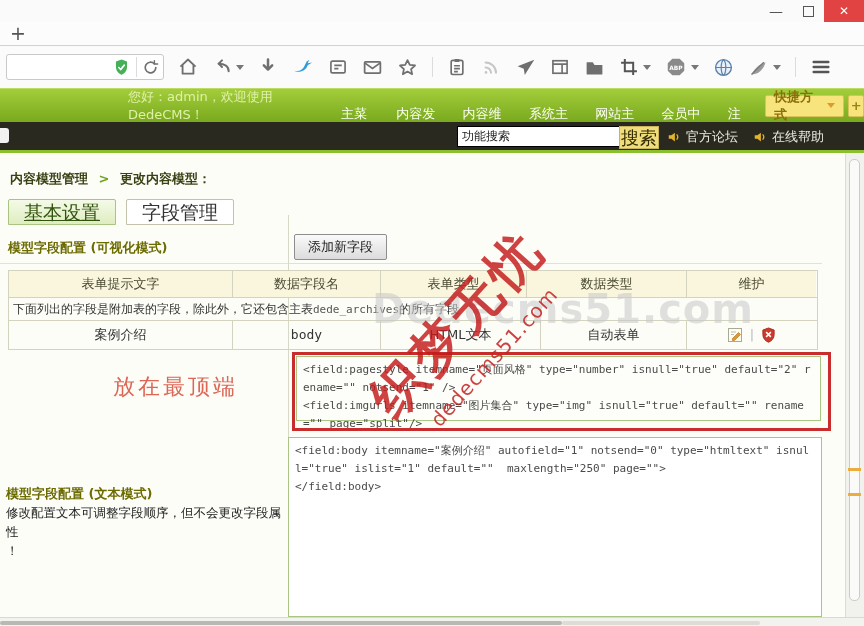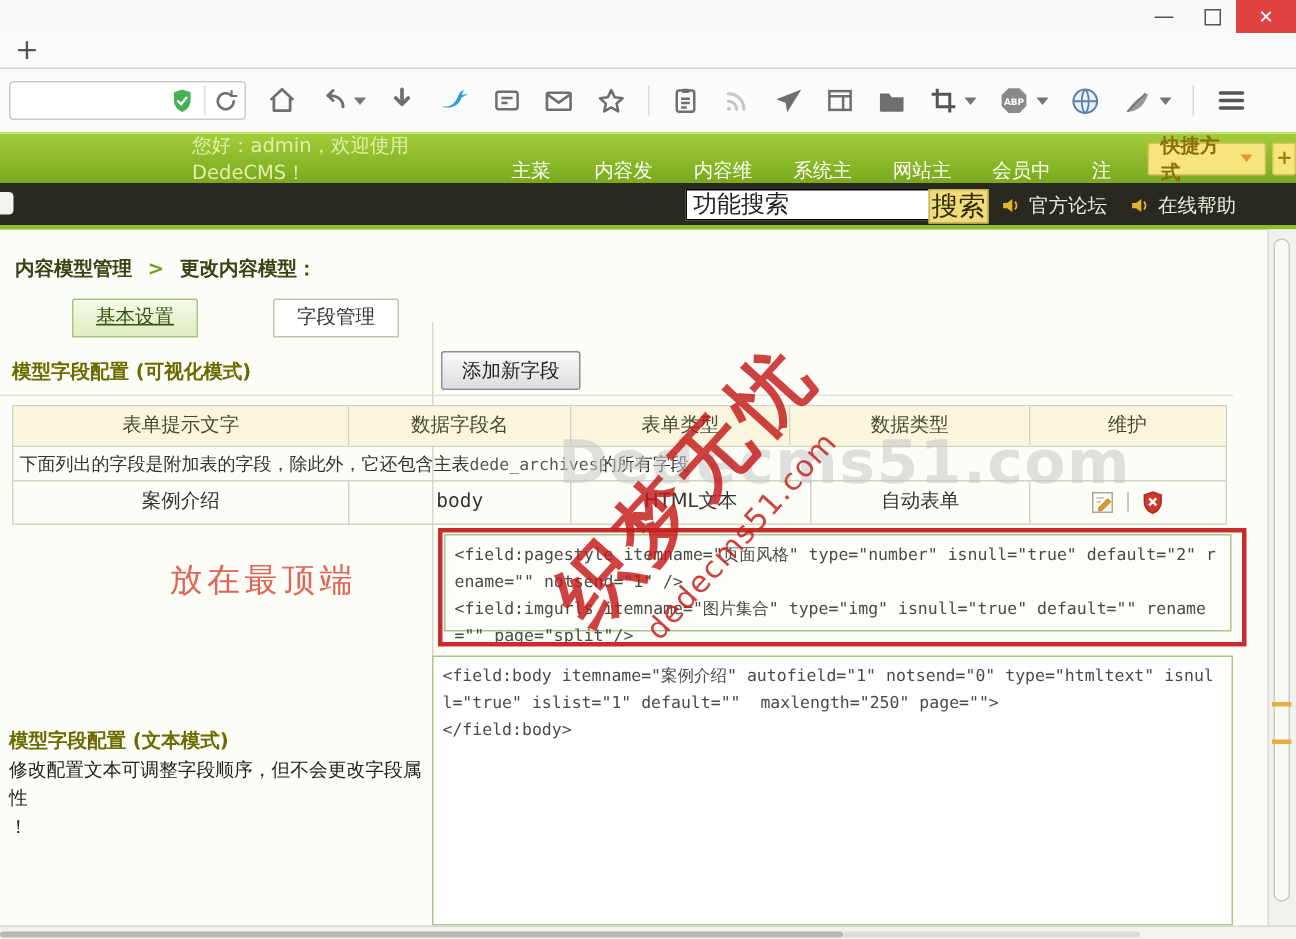--- a/index.html
+++ b/index.html
@@ -26,30 +26,30 @@
   .greenbar{left:0;top:88px;width:864px;height:34px;background:linear-gradient(#A3CD3B,#79A91E);border-top:1px solid #BCDC66;box-sizing:border-box;display:flex;align-items:center;color:#fff;}
   .greeting{color:#DFF0A8;margin-left:128px;margin-right:14px;}
   .gmenu{padding:0 11px;color:#FDFFF3;cursor:pointer;margin-top:34px;}
   .shortcut{margin-left:4px;background:#F7E47D;border:1px solid #D9C258;border-radius:2px;height:20px;display:flex;align-items:center;gap:12px;padding:0 8px;color:#8A6F0C;font-weight:bold;}
   .sc-caret{width:0;height:0;border-left:4px solid transparent;border-right:4px solid transparent;border-top:5px solid #DE9A2E;}
   .sc-plus{margin-left:4px;background:#F7E47D;border:1px solid #D9C258;border-radius:2px;width:16px;height:20px;display:flex;align-items:center;justify-content:center;color:#9A8410;font-weight:bold;}
 
   
   .darkbar{left:0;top:122px;width:864px;height:28px;background:#29291F;border-bottom:3px solid #8BBF2D;}
   .nub{position:absolute;left:0;top:6px;width:9px;height:15px;background:#F2F2F0;border-radius:0 3px 3px 0;}
-  .searchbox{position:absolute;left:457px;top:4px;width:155px;height:17px;border:1px solid #000;background:#fff;font-size:16px;padding:1px 4px;color:#222;font-family:Liberation Sans, sans-serif;}
+  .searchbox{position:absolute;left:457px;top:4px;width:155px;height:17px;border:1px solid #000;background:#fff;font-size:12px;padding:1px 4px;color:#222;font-family:Liberation Sans, sans-serif;}
   .searchbtn{position:absolute;left:619px;top:4px;width:38px;height:21px;background:#EFDC7C;border:1px solid #C9B35A;color:#332B00;font-size:18px;text-align:center;line-height:21px;}
   .dlink{position:absolute;top:6px;display:flex;align-items:center;gap:5px;color:#E9E9DD;font-size:13px;}
 
   
   .page{left:0;top:153px;width:864px;height:464px;background:#FDFDF8;}
   .breadcrumb{position:absolute;left:10px;top:17px;font-weight:bold;color:#3A4214;font-size:13px;}
   .bc-sep{color:#6FA01E;margin:0 6px;}
   .tabrow{position:absolute;left:8px;top:46px;display:flex;gap:10px;}
-  .tab{height:24px;line-height:24px;padding:0 15px;border:1px solid #C3C3AD;background:#fff;color:#333;border-radius:2px 2px 0 0;font-size:13px;margin-left:40px;}
+  .tab{height:24px;line-height:24px;padding:0 15px;border:1px solid #C3C3AD;background:#fff;color:#333;border-radius:2px 2px 0 0;font-size:19px;}
   .tab.active{background:linear-gradient(#F4FAE7,#DFEDC0);border-color:#A9C380;color:#33540F;text-decoration:underline;}
   .hline{position:absolute;left:0;top:110px;width:822px;height:1px;background:#E2E2D2;}
   .vdivider{position:absolute;left:288px;top:62px;width:1px;height:402px;background:#D8D8C8;}
   .sec-title{position:absolute;font-weight:bold;color:#6B6B00;font-size:13px;}
   .addbtn{position:absolute;left:294px;top:81px;padding:3px 13px;background:linear-gradient(#FAFAFA,#DCDCDC);border:1px solid #8E8E8E;border-radius:2px;font-size:13px;color:#222;}
 
   
   .ftable{position:absolute;left:8px;top:117px;width:808px;border:1px solid #D4D4BE;border-bottom:none;}
   .trow{display:flex;border-bottom:1px solid #D4D4BE;}
   .tcell{border-right:1px solid #D4D4BE;box-sizing:border-box;text-align:center;overflow:hidden;}

